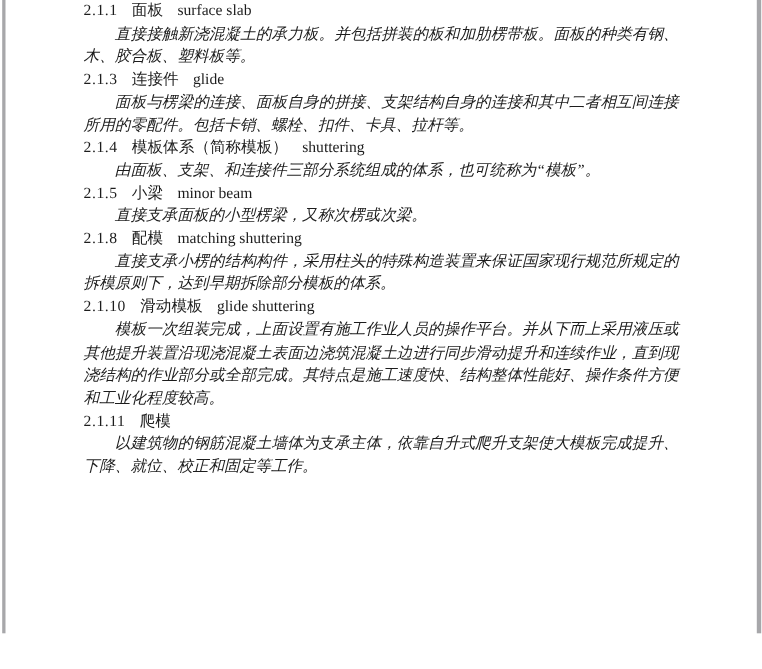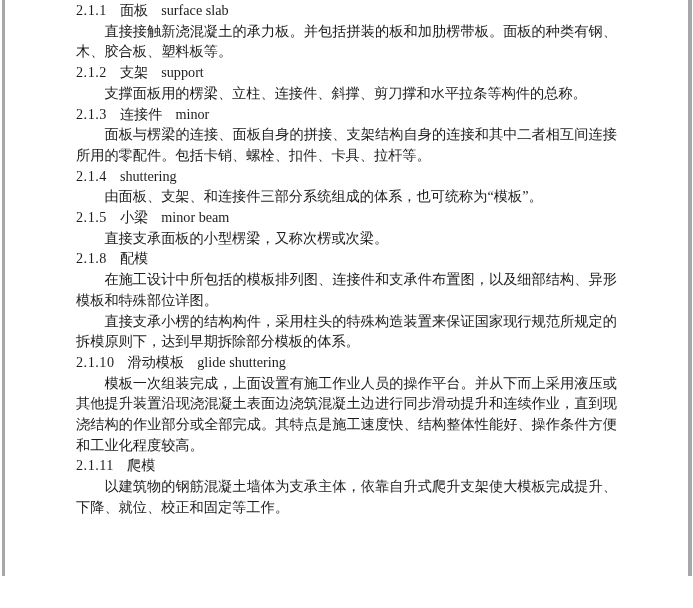--- a/index.html
+++ b/index.html
@@ -32,83 +32,77 @@
     display: flex;
     column-gap: 13px;
     white-space: nowrap;
   }
   .term-line .num { letter-spacing: 0.5px; }
   .definition {
     text-align: justify;
     text-indent: 2em;
     word-break: normal;
     overflow-wrap: break-word;
+    font-style: italic;
   }
 </style>
 </head>
 <body>
 
 <div class="page">
   <div class="edge-bar left"></div>
   <div class="edge-bar right"></div>
 
   <div class="content">
 
     <div class="section">
       <div class="term-line">
         <span class="num">2.1.1</span>
         <span class="zh">面板</span>
         <span class="en">surface slab</span>
       </div>
       <p class="definition">直接接触新浇混凝土的承力板。并包括拼装的板和加肋楞带板。面板的种类有钢、木、胶合板、塑料板等。</p>
     </div>
 
-    <div class="section">
-      <div class="term-line">
-        <span class="num">2.1.2</span>
-        <span class="zh">支架</span>
-        <span class="en">support</span>
-      </div>
-      <p class="definition">支撑面板用的楞梁、立柱、连接件、斜撑、剪刀撑和水平拉条等构件的总称。</p>
-    </div>
 
     <div class="section">
       <div class="term-line">
         <span class="num">2.1.3</span>
         <span class="zh">连接件</span>
-        <span class="en">minor</span>
+        <span class="en">glide</span>
       </div>
       <p class="definition">面板与楞梁的连接、面板自身的拼接、支架结构自身的连接和其中二者相互间连接所用的零配件。包括卡销、螺栓、扣件、卡具、拉杆等。</p>
     </div>
 
     <div class="section">
       <div class="term-line">
         <span class="num">2.1.4</span>
+        <span class="zh">模板体系（简称模板）</span>
         <span class="en">shuttering</span>
       </div>
       <p class="definition">由面板、支架、和连接件三部分系统组成的体系，也可统称为“模板”。</p>
     </div>
 
     <div class="section">
       <div class="term-line">
         <span class="num">2.1.5</span>
         <span class="zh">小梁</span>
         <span class="en">minor beam</span>
       </div>
       <p class="definition">直接支承面板的小型楞梁，又称次楞或次梁。</p>
     </div>
 
 
 
     <div class="section">
       <div class="term-line">
         <span class="num">2.1.8</span>
         <span class="zh">配模</span>
+        <span class="en">matching shuttering</span>
       </div>
-      <p class="definition">在施工设计中所包括的模板排列图、连接件和支承件布置图，以及细部结构、异形模板和特殊部位详图。</p>
     </div>
 
     <div class="section">
       <p class="definition">直接支承小楞的结构构件，采用柱头的特殊构造装置来保证国家现行规范所规定的拆模原则下，达到早期拆除部分模板的体系。</p>
     </div>
 
     <div class="section">
       <div class="term-line">
         <span class="num">2.1.10</span>
         <span class="zh">滑动模板</span>

